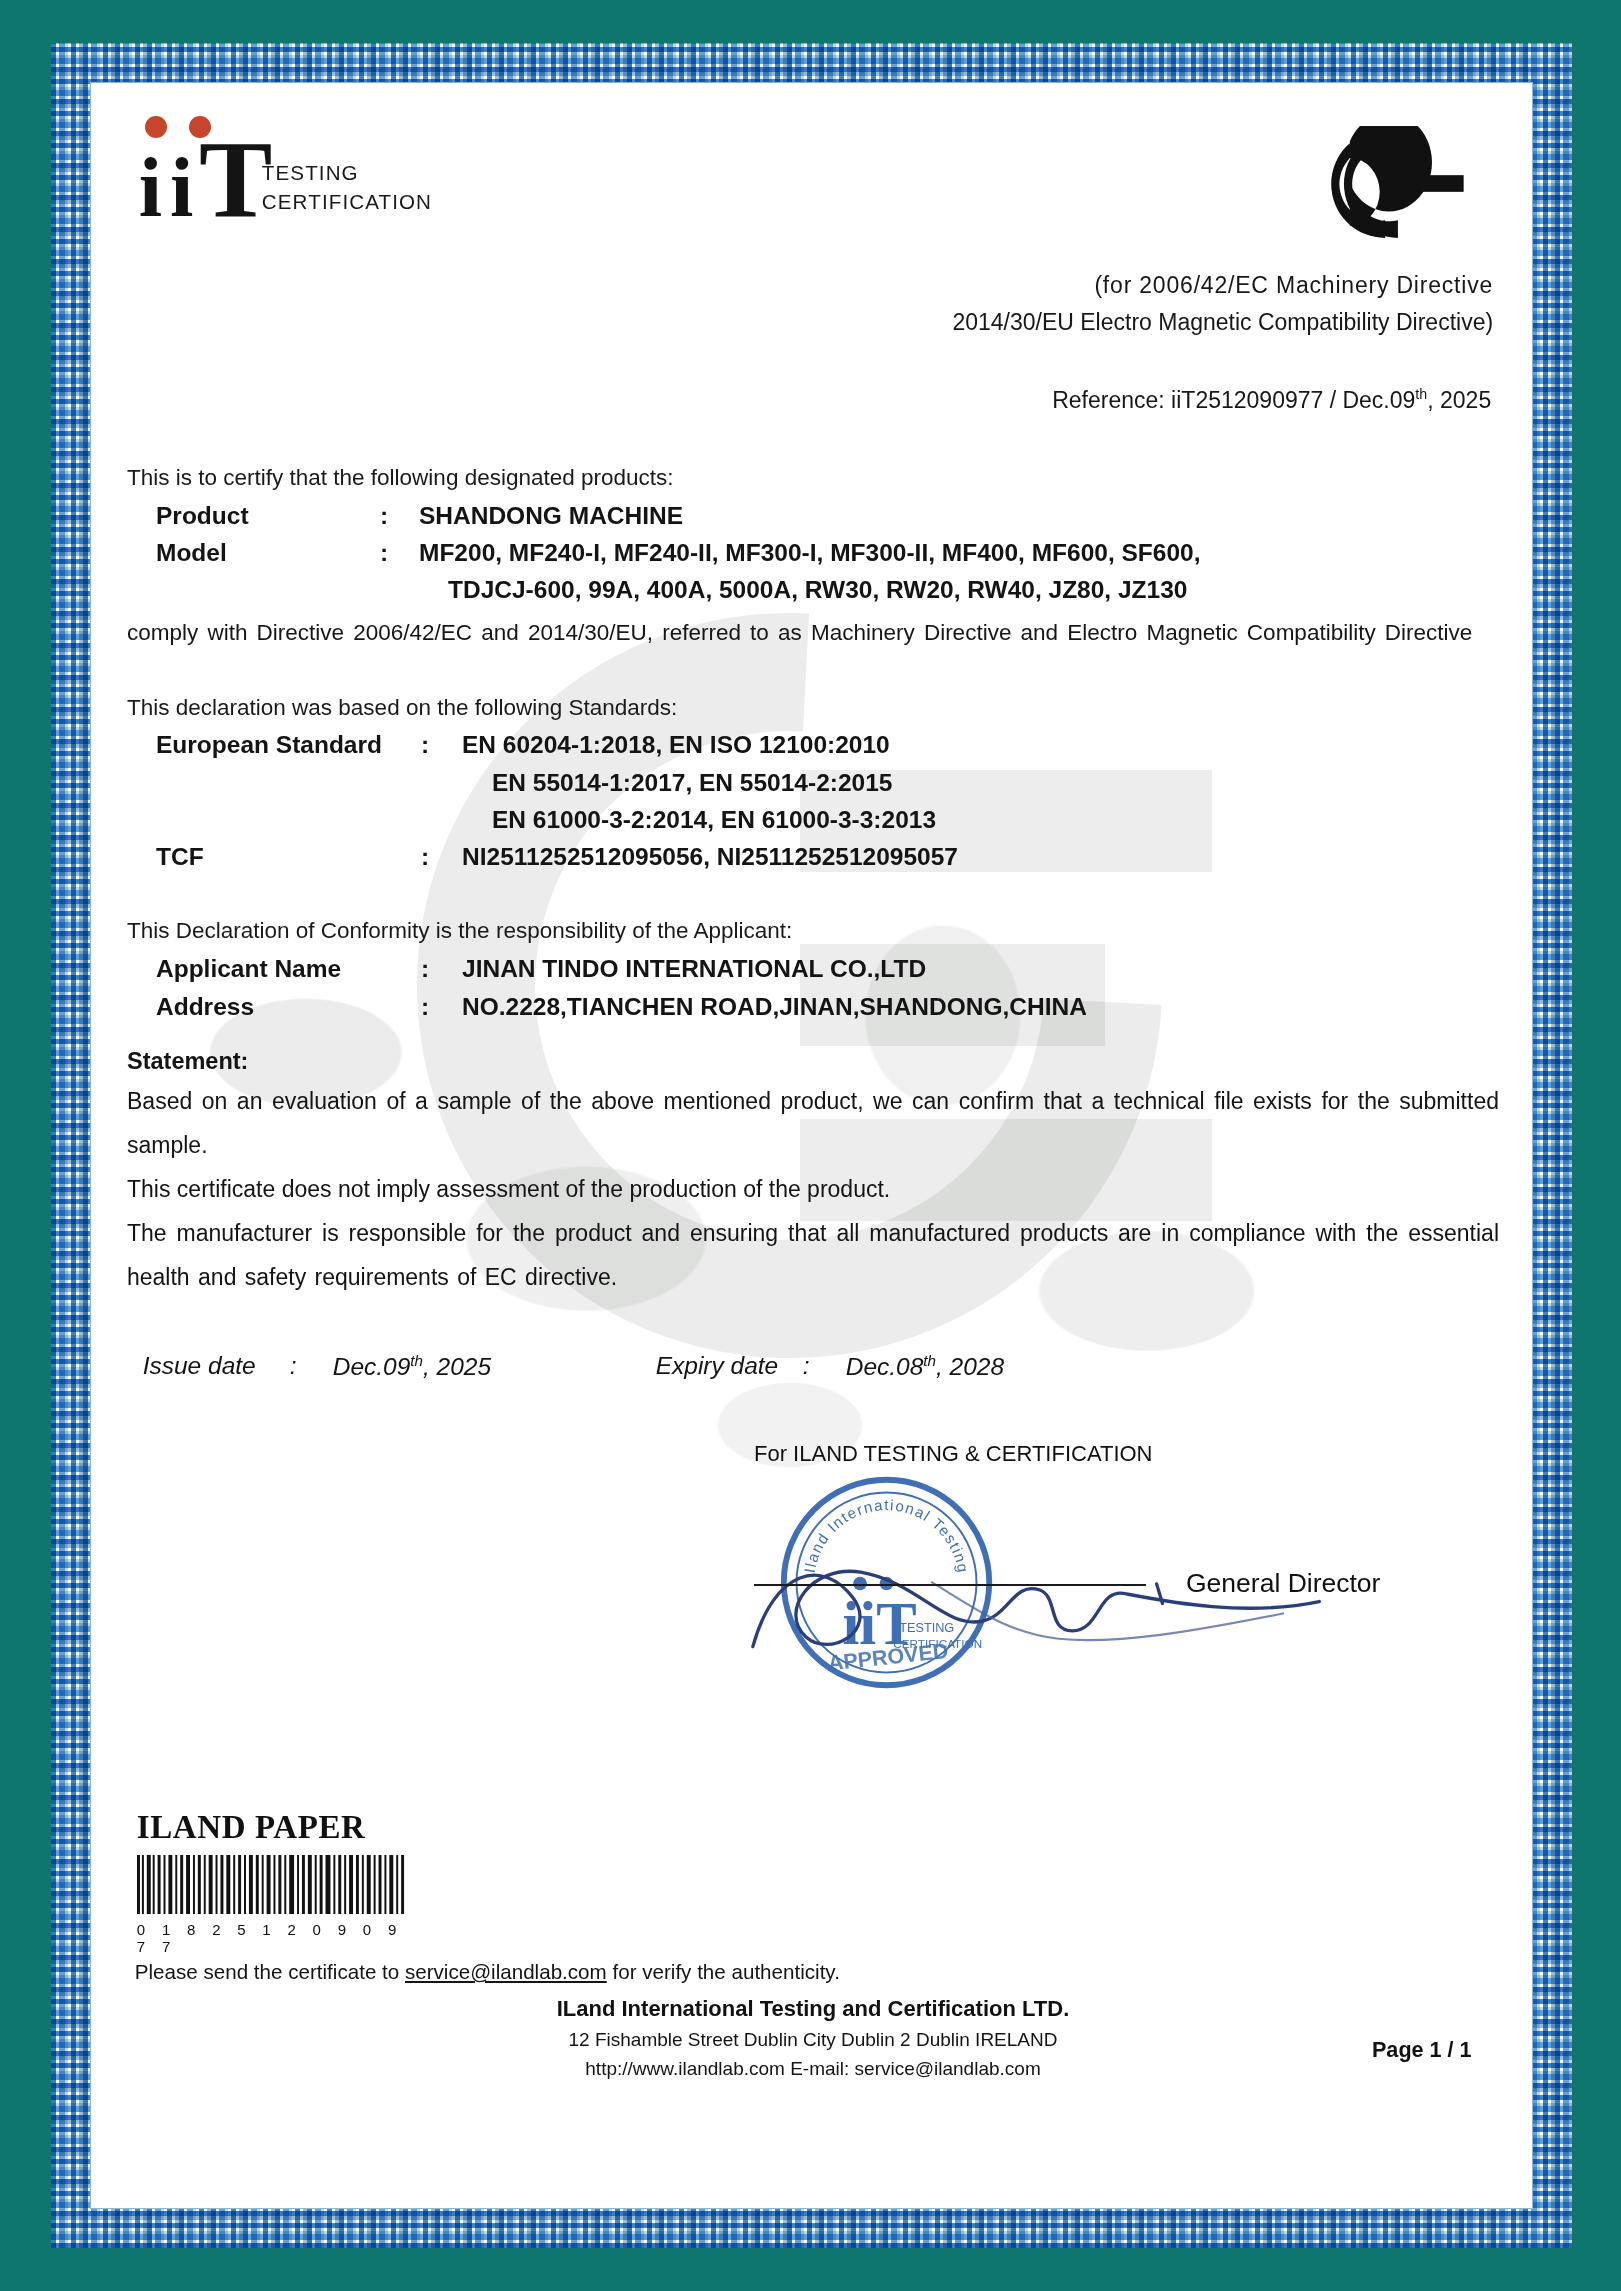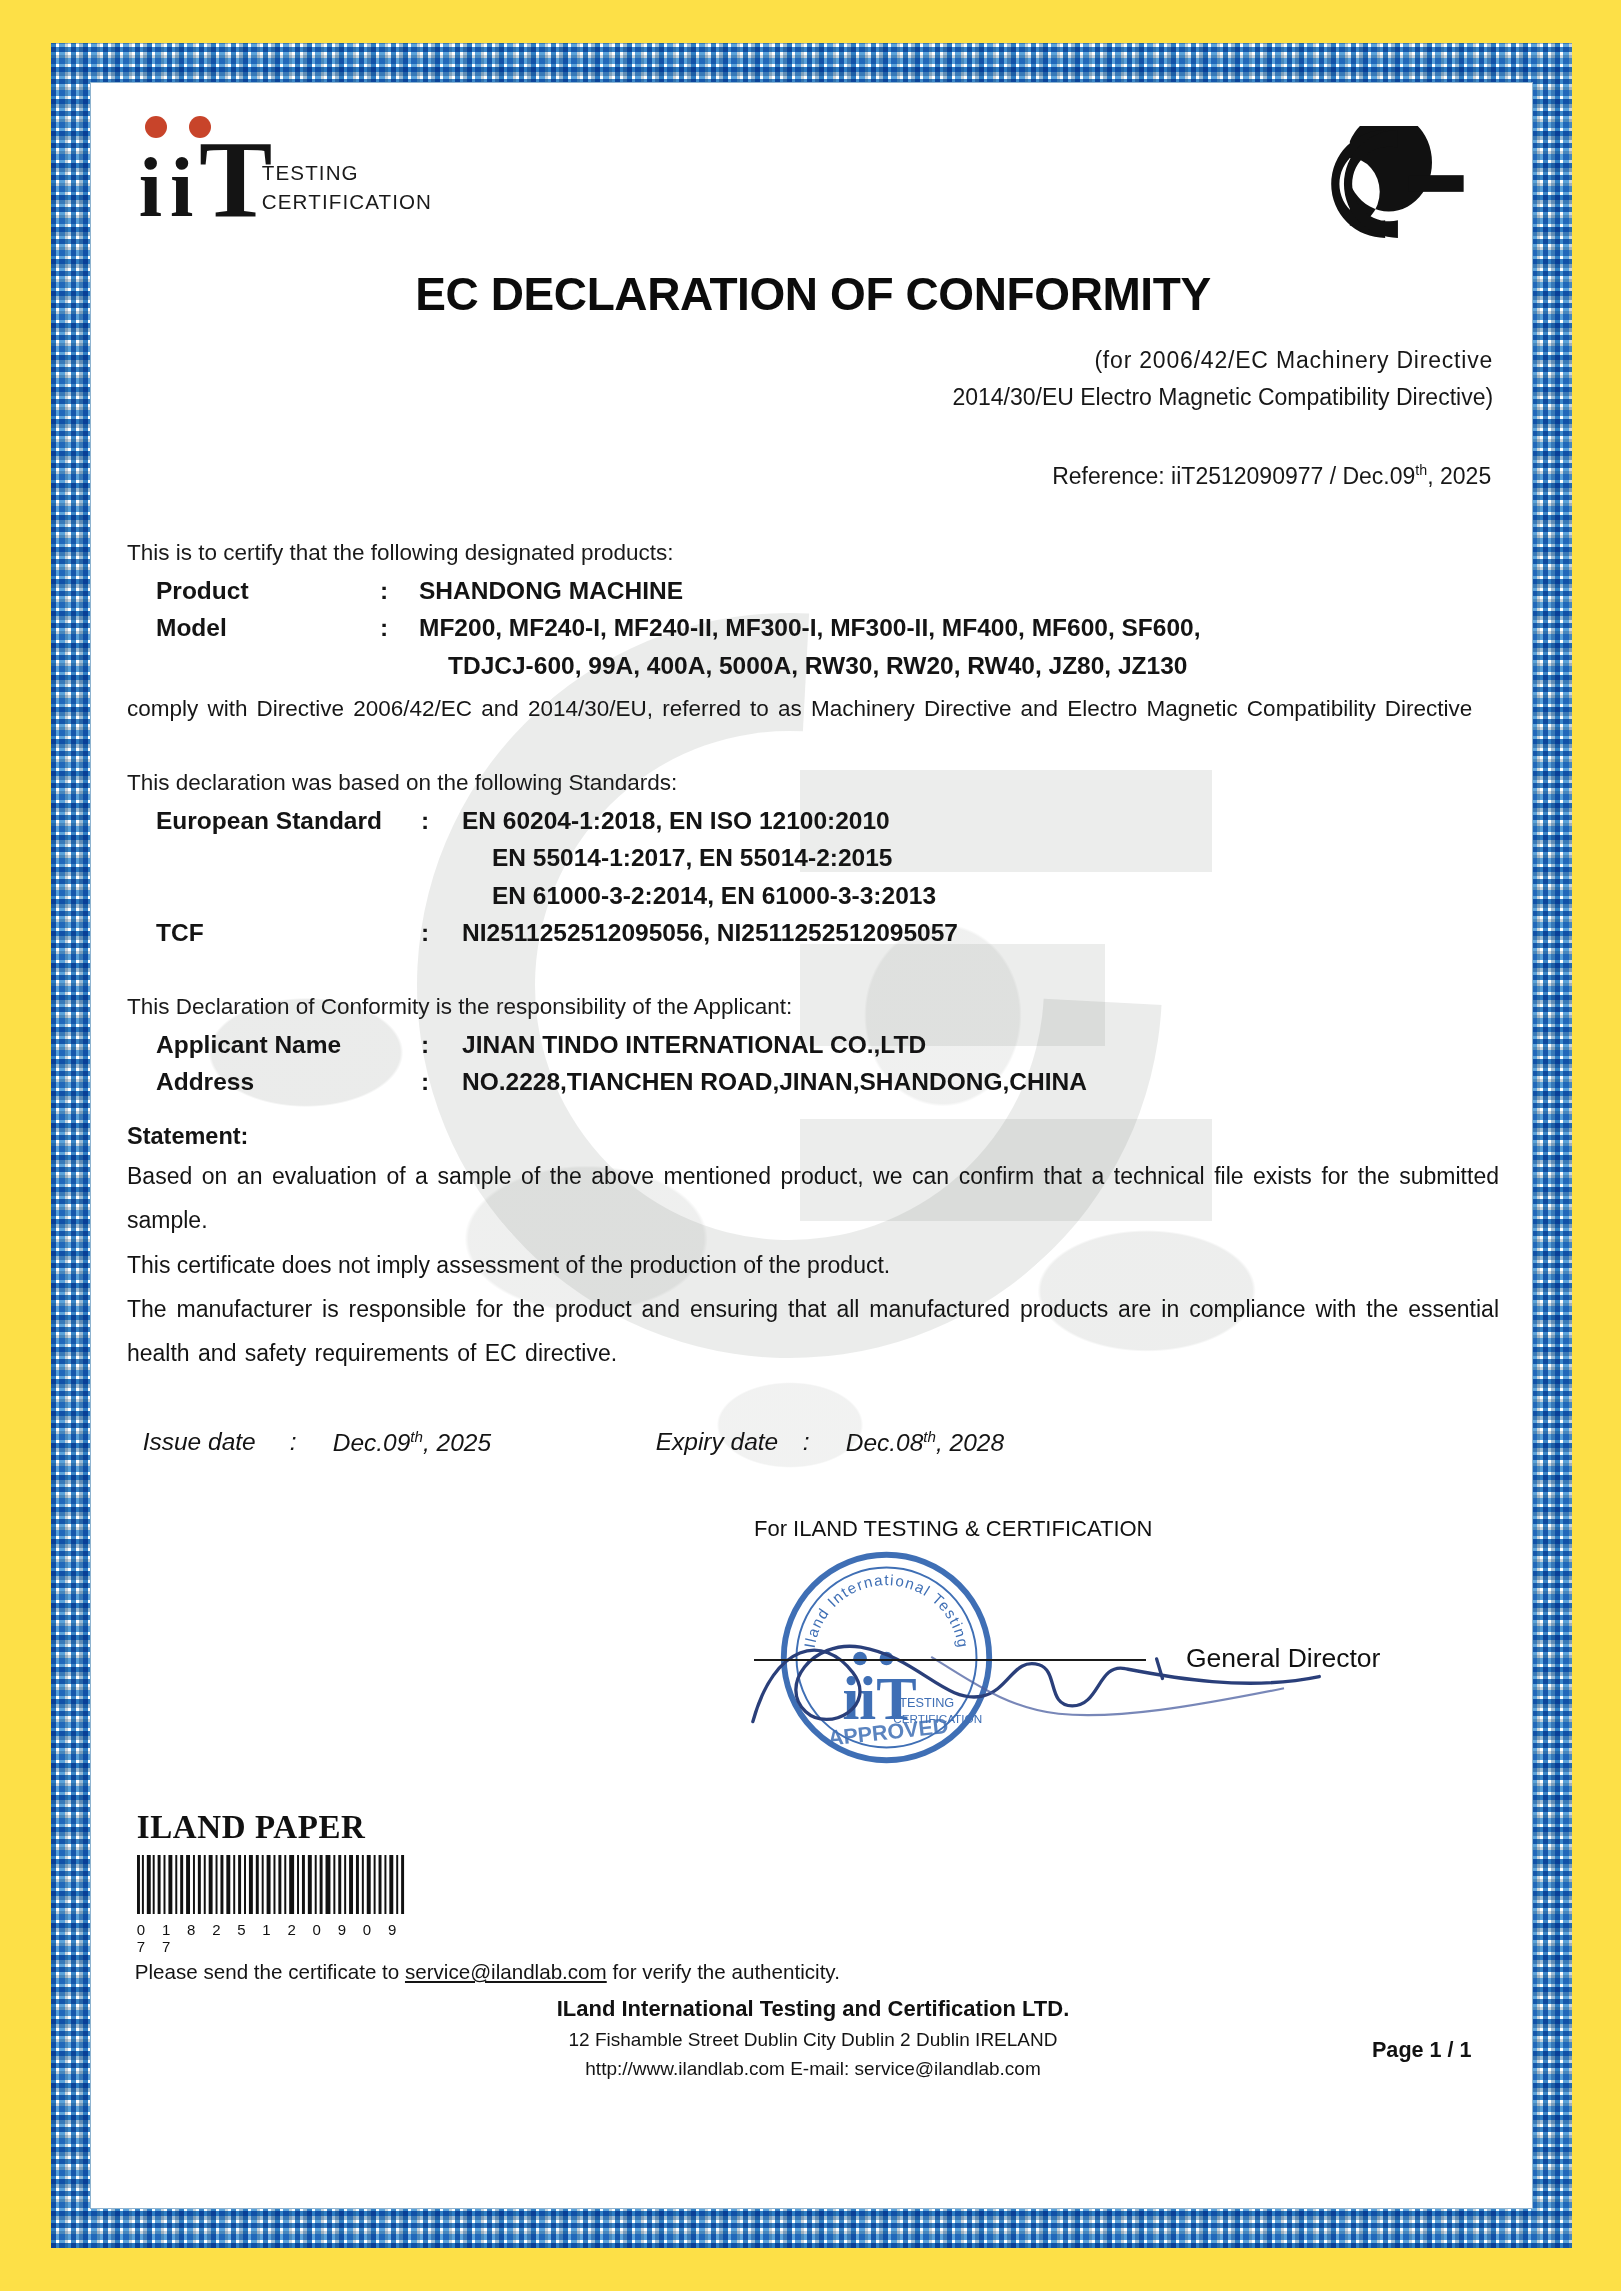--- a/index.html
+++ b/index.html
@@ -11,21 +11,21 @@
     width: 1621px; height: 2292px;
     font-family: "Liberation Sans", sans-serif;
     position: relative;
     overflow: hidden;
   }
 
   
   #page {
     position: absolute;
     inset: 0;
-    background: #fde047;
+    background: #0f766e;
   }
 
   
   #border-frame {
     position: absolute;
     left: 51px; top: 43px;
     width: 1521px; height: 2205px;
     padding: 45px;
     background:
       repeating-linear-gradient(90deg,
@@ -358,21 +358,20 @@
       </div>
 
       <svg class="ce-mark" viewBox="0 0 210 118">
         <path d="M78 59 A44 50 0 1 0 78 16 L78 33 A30 34 0 1 1 78 102 Z" fill="#111" transform="translate(-18,-0.5)"></path>
         <path d="M96 4 A55 55 0 1 0 96 114 L96 96 A38 38 0 1 1 96 22 Z" fill="#111"></path>
         <path d="M205 4 A55 55 0 1 0 205 114 L205 96 A38 38 0 1 1 205 22 Z" fill="#111" transform="translate(-96,0)"></path>
         <rect x="120" y="50" width="56" height="17" fill="#111"></rect>
       </svg>
     </div>
 
-    <h1 class="doc-title">EC DECLARATION OF CONFORMITY</h1>
 
     <div class="directive-lines">
       <div class="dl1">(for  2006/42/EC  Machinery  Directive</div>
       <div>2014/30/EU Electro Magnetic Compatibility Directive)</div>
     </div>
 
     <div class="ref-line">
       <span>Reference: iiT2512090977 / Dec.09</span><sup>th</sup><span>, 2025</span>
     </div>
 

